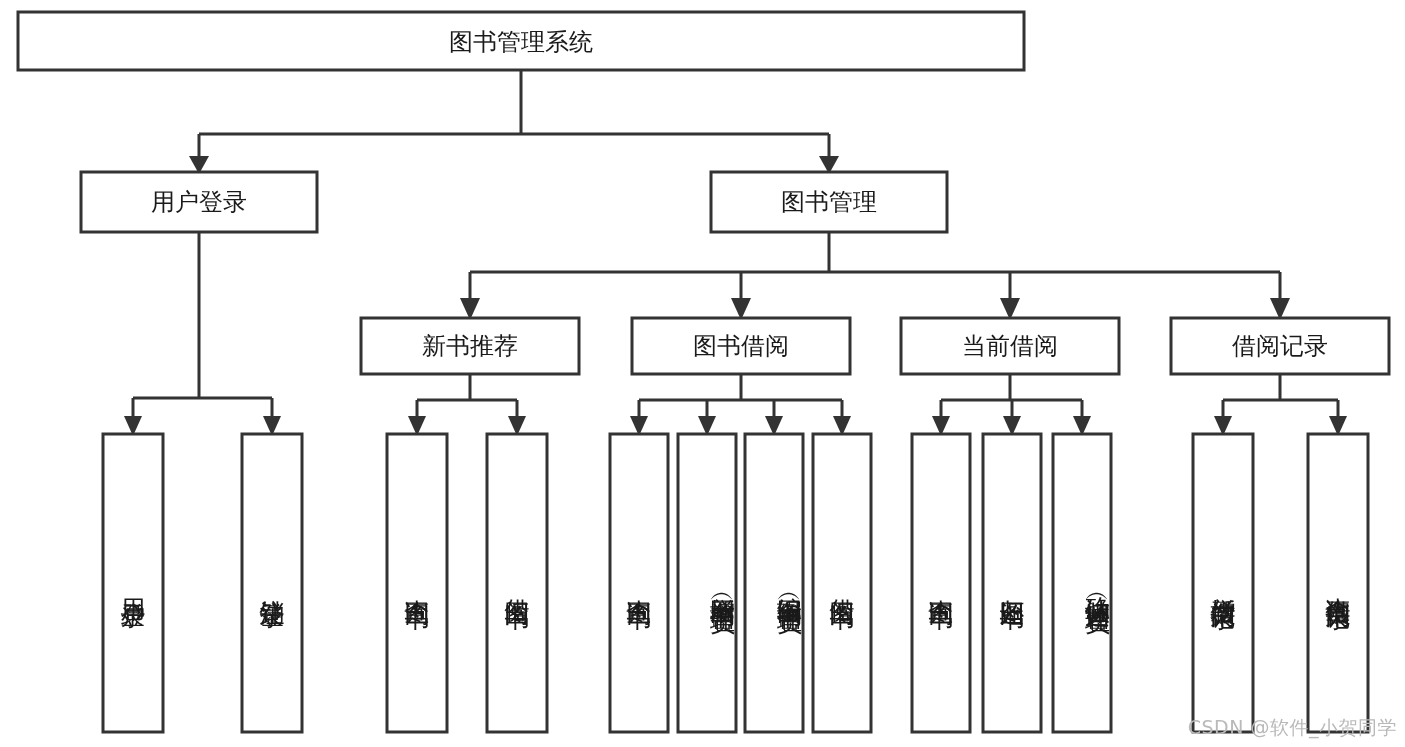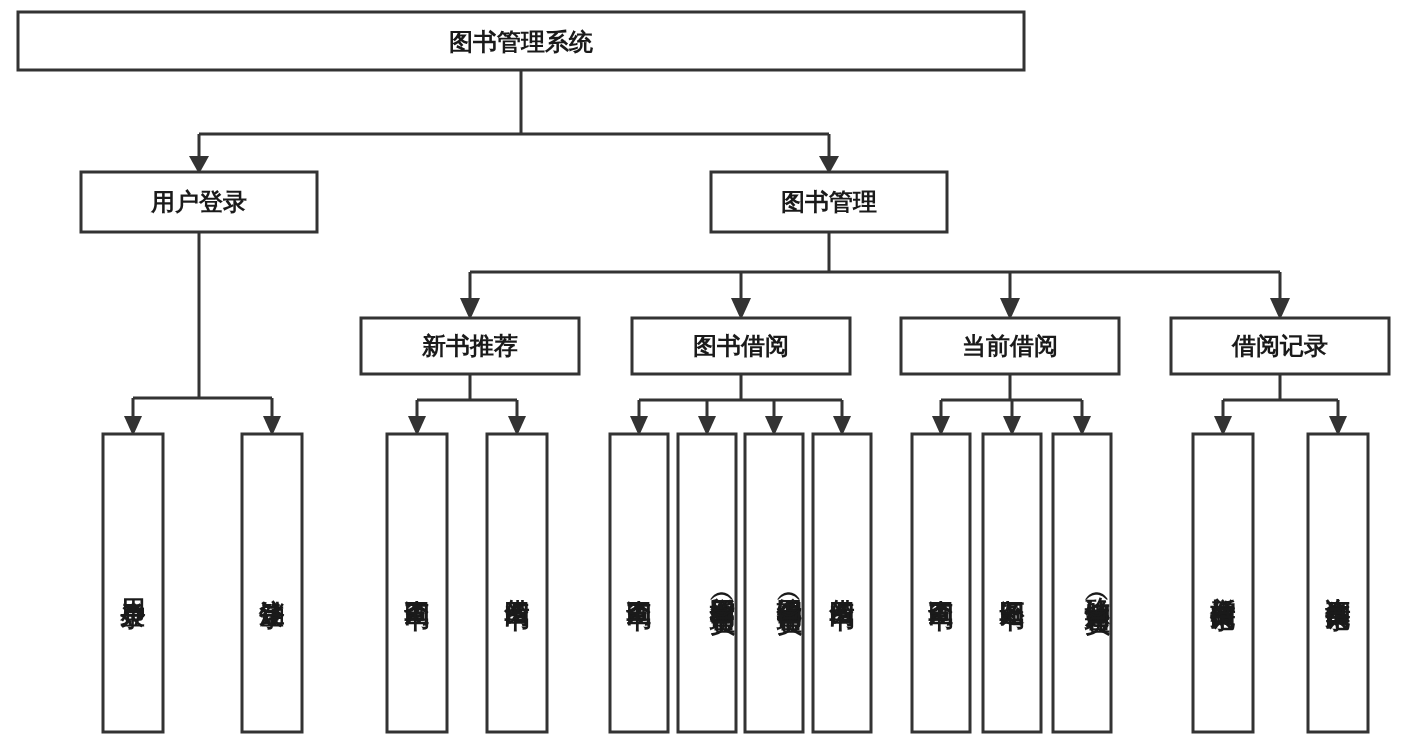--- a/index.html
+++ b/index.html
@@ -10,21 +10,20 @@
   body {
     width: 1405px;
     height: 747px;
     font-family: "DejaVu Sans", "Liberation Sans", sans-serif;
     overflow: hidden;
   }
   #diagram-root {
     position: relative;
     width: 1405px;
     height: 747px;
-    font-weight: bold;
   }
   svg.diagram {
     display: block;
     width: 1405px;
     height: 747px;
   }
   .node-box {
     fill: #ffffff;
     stroke: #333333;
     stroke-width: 3;
@@ -175,13 +174,14 @@
   <div class="leaf-label" style="left:745px; top:440px; width:58px; height:292px; display:flex; align-items:flex-start; justify-content:center;">编辑图书（管理员）</div>
   <div class="leaf-label" style="left:813px; top:434px; width:58px; height:298px; display:flex; align-items:center; justify-content:center;">借阅图书</div>
 
   <div class="leaf-label" style="left:912px; top:434px; width:58px; height:298px; display:flex; align-items:center; justify-content:center;">查询图书</div>
   <div class="leaf-label" style="left:983px; top:434px; width:58px; height:298px; display:flex; align-items:center; justify-content:center;">归还图书</div>
   <div class="leaf-label" style="left:1053px; top:440px; width:58px; height:292px; display:flex; align-items:flex-start; justify-content:center;">确认归还（管理员）</div>
 
   <div class="leaf-label" style="left:1193px; top:434px; width:60px; height:298px; display:flex; align-items:center; justify-content:center;">新增借阅记录</div>
   <div class="leaf-label" style="left:1308px; top:434px; width:60px; height:298px; display:flex; align-items:center; justify-content:center;">查询借阅记录</div>
 
+  <div class="watermark">CSDN @软件_小贺同学</div>
 </div>
 
 </body></html>

